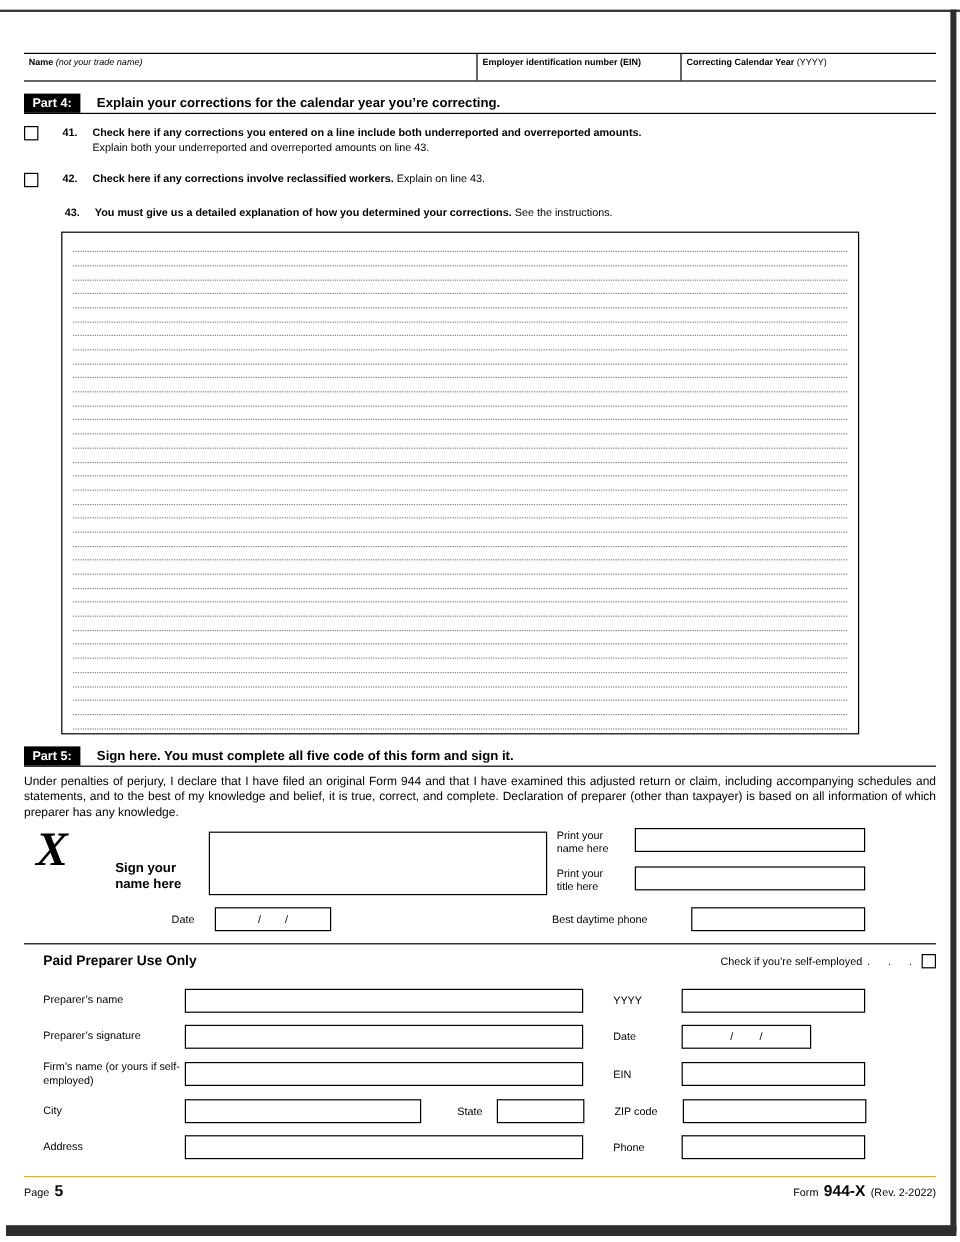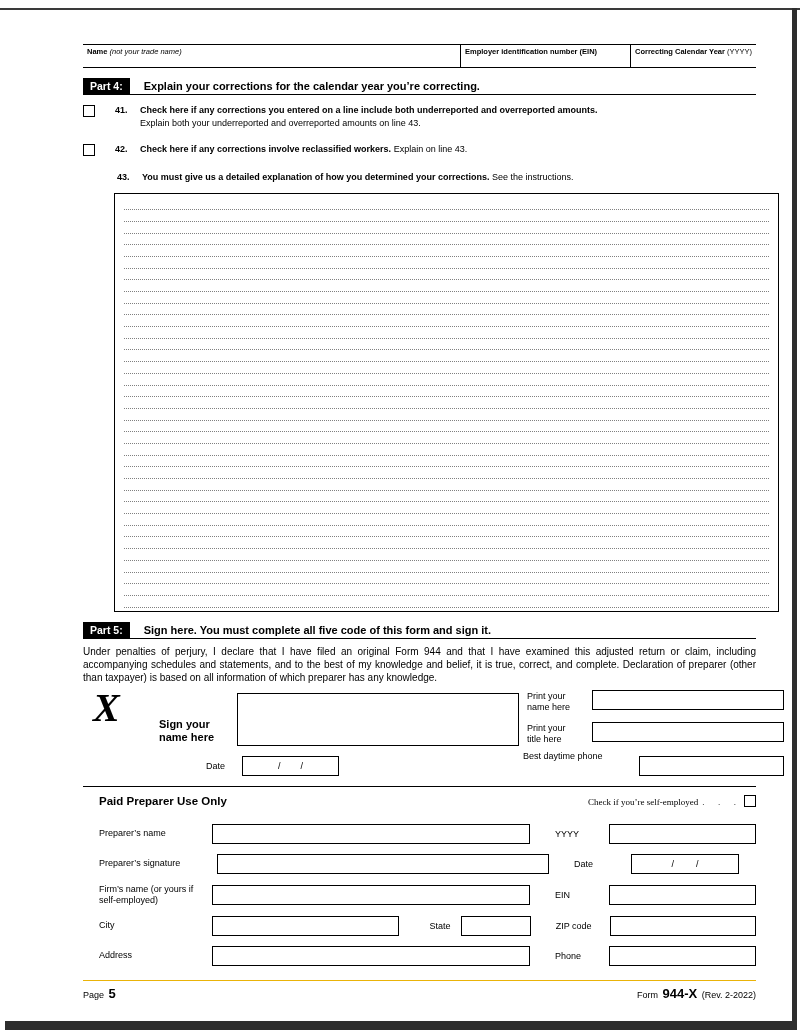--- a/index.html
+++ b/index.html
@@ -1,21 +1,21 @@
 <!DOCTYPE html>
 <html><head>
 <meta charset="utf-8">
 <style>
   * { margin:0; padding:0; box-sizing:border-box; }
   body { background:#d8d8d8; font-family:"Liberation Sans", sans-serif; color:#000; }
   .page { position:relative; width:800px; height:1035px; background:#fff; overflow:hidden; }
   .edge-top { position:absolute; top:8px; left:0; right:0; height:2px; background:#3a3a3a; }
   .edge-right { position:absolute; top:8px; right:3px; width:5px; bottom:8px; background:#2e2e2e; }
   .edge-bottom { position:absolute; left:5px; right:3px; bottom:5px; height:9px; background:#2e2e2e; }
-  .content { padding:0 44px;margin-left:39px; }
+  .content { padding:0 20px; }
 
   
   .id-header { display:flex; border-top:1px solid #000; border-bottom:1px solid #000; height:24px; margin-top:44px; }
   .id-cell { padding:2px 4px; font-size:7.5px; line-height:9px; }
   .id-name { flex:0 0 377px; }
   .id-ein { flex:0 0 170px; border-left:1px solid #000; font-weight:bold; }
   .id-year { flex:1; border-left:1px solid #000; }
   .b { font-weight:bold; }
   .it { font-style:italic; }
 
@@ -47,29 +47,29 @@
   .sign-label { position:absolute; left:76px; top:28px; font-weight:bold; font-size:11px; line-height:13px; }
   .sign-box { position:absolute; left:154px; top:3px; width:282px; height:53px; border:1px solid #000; background:#fff; }
   .print-label { position:absolute; font-size:9px; line-height:11px; }
   .pn-label { left:444px; top:1px; }
   .pt-label { left:444px; top:33px; }
   .field-box { position:absolute; border:1px solid #000; background:#fff; height:20px; }
   .pn-box { left:509px; top:0; width:192px; }
   .pt-box { left:509px; top:32px; width:192px; }
   .date-label { position:absolute; left:123px; top:71px; font-size:9px; }
   .date-box { left:159px; top:66px; width:97px; display:flex; align-items:center; justify-content:center; gap:20px; font-size:9px; }
-  .phone-label { position:absolute; left:440px; top:61px; font-size:9px; }
+  .phone-label { position:absolute; left:440px; top:71px; font-size:9px; }
   .phone-box { left:556px; top:66px; width:145px; }
 
   .hr { border-top:1px solid #000; margin-top:4px; }
 
   
   .prep-header { display:flex; justify-content:space-between; align-items:center; margin-top:8px; }
   .prep-title { font-weight:bold; font-size:11.5px; padding-left:16px; }
-  .se-group { display:flex; align-items:flex-end; font-size:9px;font-family:Liberation Serif, serif; }
+  .se-group { display:flex; align-items:center; font-size:9px; }
   .se-dots { white-space:pre; margin:0 8px 0 4px; }
   .se-checkbox { width:12px; height:12px; border:1.3px solid #000; background:#fff; }
 
   .prep-row { display:flex; align-items:center; margin-top:10px; }
   .prep-row.first { margin-top:17px; }
   .prep-label { width:134px; padding-left:16px; font-size:9px; line-height:11px; }
   .prep-box { width:332px; height:20px; border:1px solid #000; background:#fff; }
   .prep-right-label { width:57px; margin-left:25px; font-size:9px; }
   .prep-right-box { width:153px; height:20px; border:1px solid #000; background:#fff; }
   .prep-date-box { width:108px; height:20px; border:1px solid #000; background:#fff; display:flex; align-items:center; justify-content:center; gap:22px; font-size:9px; }

